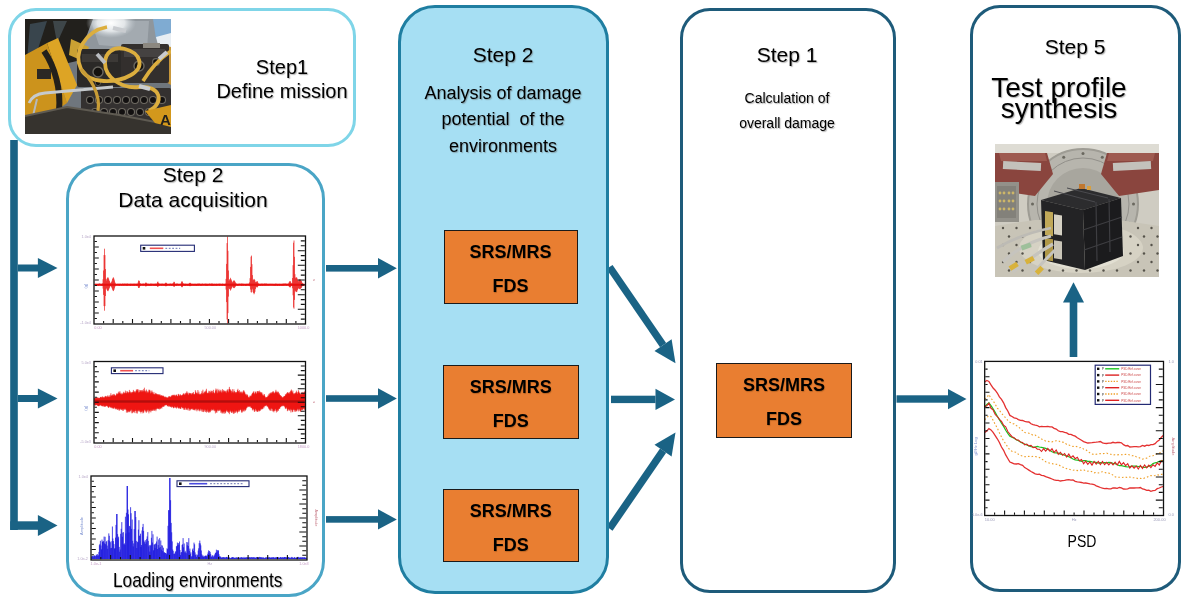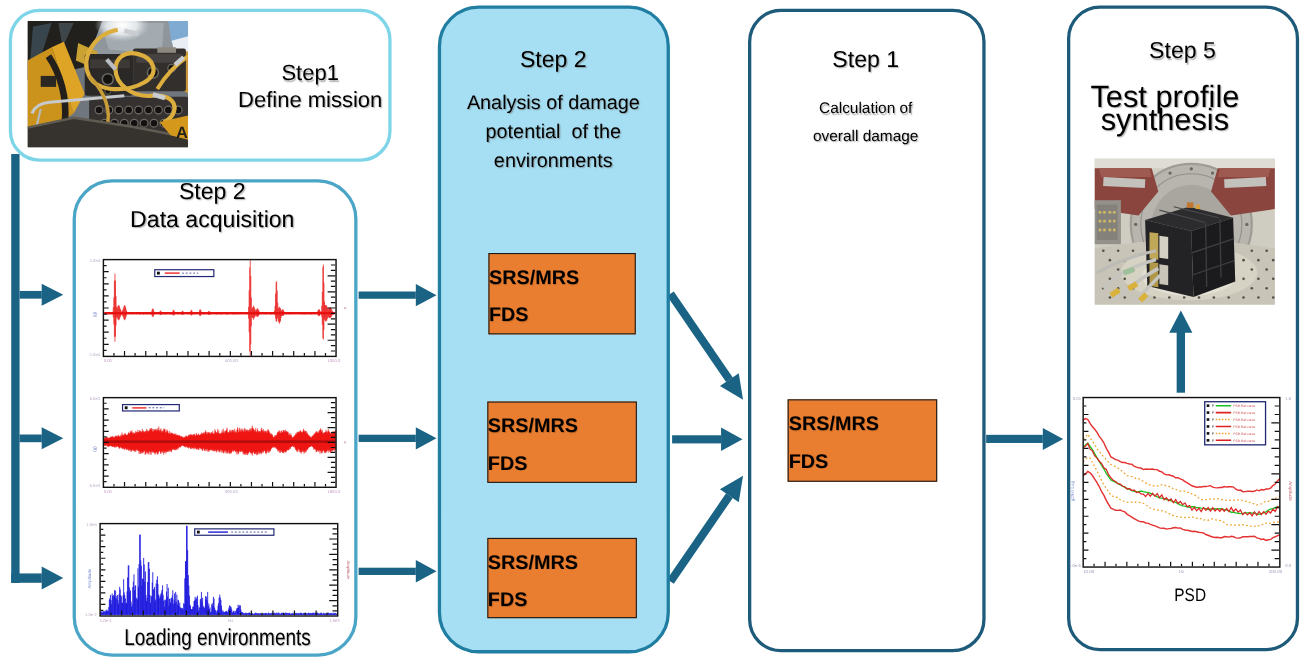--- a/index.html
+++ b/index.html
@@ -1,17 +1,17 @@
 <!DOCTYPE html>
 <html><head><meta charset="utf-8"><style>
 html,body{margin:0;padding:0}
 body{width:1185px;height:602px;position:relative;font-family:'Liberation Sans',sans-serif;background:#fff;overflow:hidden}
 .bx{position:absolute;box-sizing:border-box;background:#fff}
 .tt{position:absolute;text-align:center;color:#000;text-shadow:1px 1.1px 1.1px rgba(100,100,100,.5)}
-.ob{position:absolute;box-sizing:border-box;background:#e97e31;border:1.6px solid #1a1a1a;font-weight:bold;font-size:18px;color:#000;line-height:34px;padding-top:4px;text-shadow:0.6px 0.7px 0.8px rgba(90,45,0,.3)}
+.ob{position:absolute;box-sizing:border-box;background:#e97e31;border:1.6px solid #1a1a1a;text-align:center;font-weight:bold;font-size:18px;color:#000;line-height:34px;padding-top:4px;text-shadow:0.6px 0.7px 0.8px rgba(90,45,0,.3)}
 svg{position:absolute}
 </style></head><body>
 <svg width="1185" height="602" style="left:0;top:0">
     <rect x="10.2" y="140" width="7.6" height="390" fill="#1a6385"></rect>
     <rect x="10.2" y="521.3" width="27.8" height="8.5" fill="#1a6385"></rect>
     <polygon points="37.9,515.0 57.5,525.5 37.9,536.0" fill="#1a6385"></polygon>
     <rect x="17.8" y="264.5" width="20.2" height="7" fill="#1a6385"></rect>
     <polygon points="37.9,258 57.5,268 37.9,278" fill="#1a6385"></polygon>
     <rect x="17.8" y="395" width="20.2" height="7" fill="#1a6385"></rect>
     <polygon points="37.9,388.5 57.5,398.5 37.9,408.5" fill="#1a6385"></polygon>

